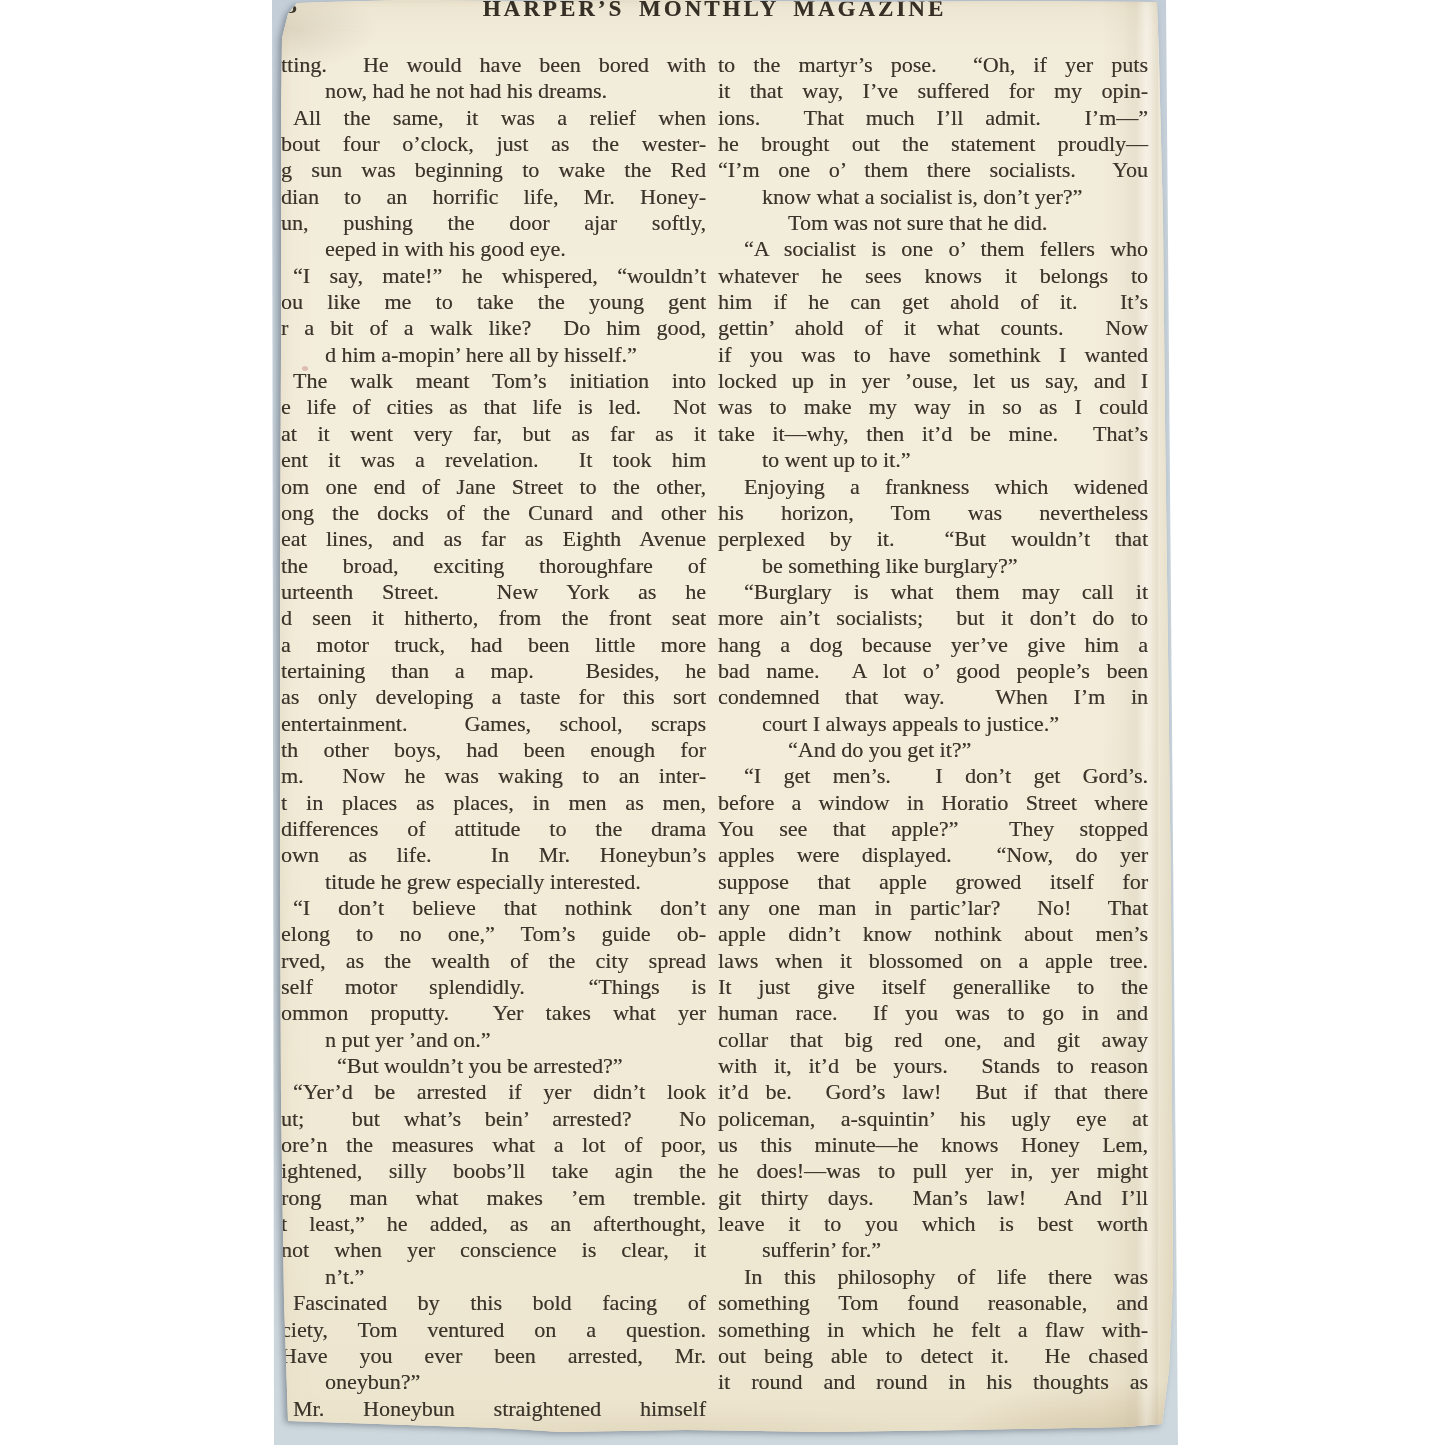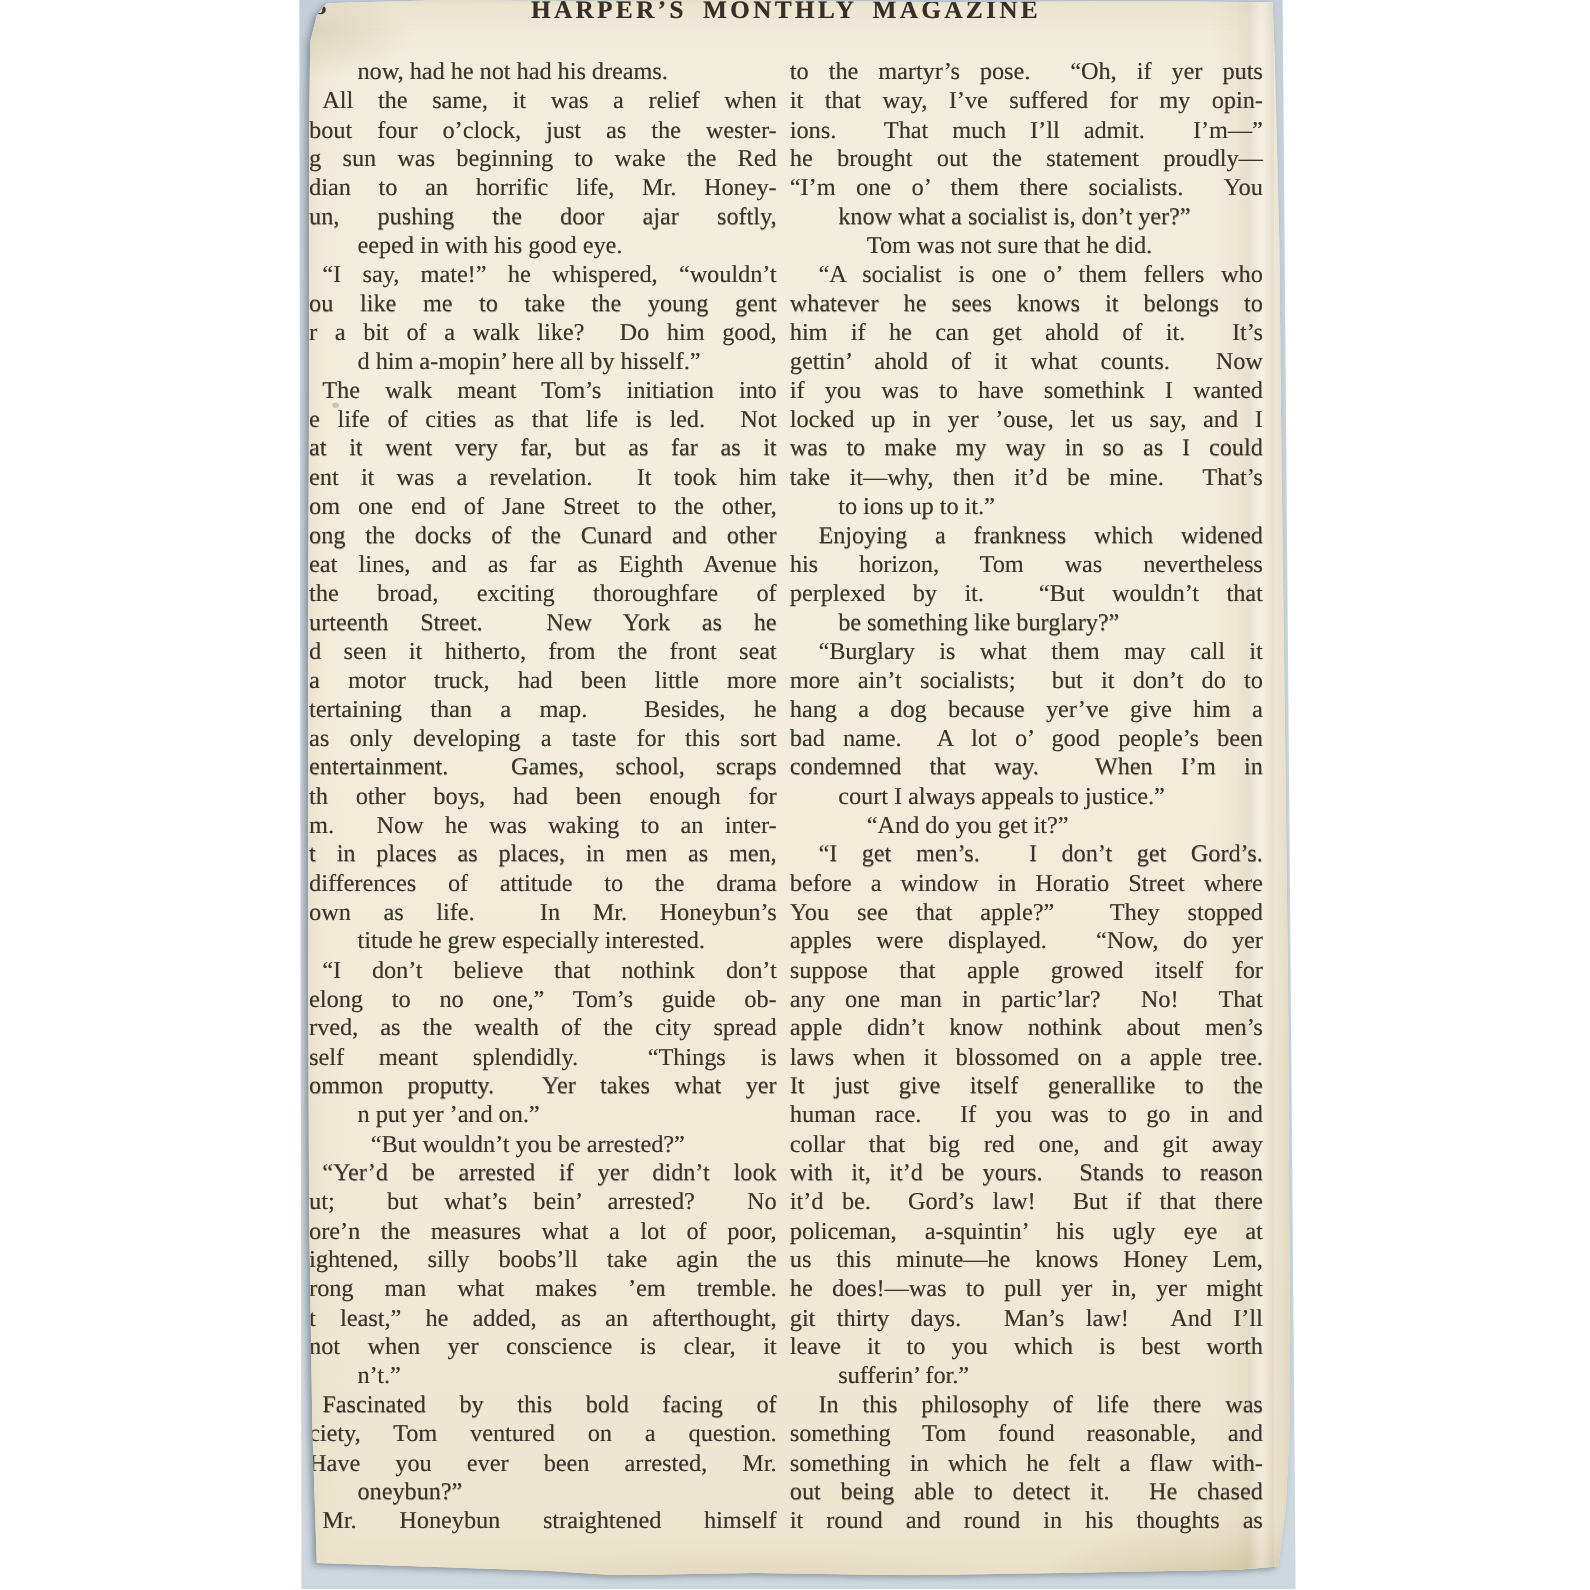--- a/index.html
+++ b/index.html
@@ -59,20 +59,21 @@
 
 <div class="scan">
   <div class="photo">
     <div class="paper-wrap">
       <div class="paper">
         <div class="crease-right"></div>
         <div class="blemish"></div>
         <div class="pagenum">3</div>
         <div class="masthead">HARPER’S MONTHLY MAGAZINE</div>
         <div class="col col-left">
+            <div class="line">tting.  He would have been bored with</div>
             <div class="line e">now, had he not had his dreams.</div>
             <div class="line i">All the same, it was a relief when</div>
             <div class="line">bout four o’clock, just as the wester-</div>
             <div class="line">g sun was beginning to wake the Red</div>
             <div class="line">dian to an horrific life, Mr. Honey-</div>
             <div class="line">un, pushing the door ajar softly,</div>
             <div class="line e">eeped in with his good eye.</div>
             <div class="line i">“I say, mate!” he whispered, “wouldn’t</div>
             <div class="line">ou like me to take the young gent</div>
             <div class="line">r a bit of a walk like?  Do him good,</div>
@@ -93,21 +94,21 @@
             <div class="line">entertainment.  Games, school, scraps</div>
             <div class="line">th other boys, had been enough for</div>
             <div class="line">m.  Now he was waking to an inter-</div>
             <div class="line">t in places as places, in men as men,</div>
             <div class="line">differences of attitude to the drama</div>
             <div class="line">own as life.  In Mr. Honeybun’s</div>
             <div class="line e">titude he grew especially interested.</div>
             <div class="line i">“I don’t believe that nothink don’t</div>
             <div class="line">elong to no one,” Tom’s guide ob-</div>
             <div class="line">rved, as the wealth of the city spread</div>
-            <div class="line">self meant splendidly.  “Things is</div>
+            <div class="line">self motor splendidly.  “Things is</div>
             <div class="line">ommon proputty.  Yer takes what yer</div>
             <div class="line e">n put yer ’and on.”</div>
             <div class="line i e">“But wouldn’t you be arrested?”</div>
             <div class="line i">“Yer’d be arrested if yer didn’t look</div>
             <div class="line">ut;  but what’s bein’ arrested?  No</div>
             <div class="line">ore’n the measures what a lot of poor,</div>
             <div class="line">ightened, silly boobs’ll take agin the</div>
             <div class="line">rong man what makes ’em tremble.</div>
             <div class="line">t least,” he added, as an afterthought,</div>
             <div class="line">not when yer conscience is clear, it</div>
@@ -127,21 +128,21 @@
             <div class="line e">know what a socialist is, don’t yer?”</div>
             <div class="line i e">Tom was not sure that he did.</div>
             <div class="line i">“A socialist is one o’ them fellers who</div>
             <div class="line">whatever he sees knows it belongs to</div>
             <div class="line">him if he can get ahold of it.  It’s</div>
             <div class="line">gettin’ ahold of it what counts.  Now</div>
             <div class="line">if you was to have somethink I wanted</div>
             <div class="line">locked up in yer ’ouse, let us say, and I</div>
             <div class="line">was to make my way in so as I could</div>
             <div class="line">take it—why, then it’d be mine.  That’s</div>
-            <div class="line e">to ions up to it.”</div>
+            <div class="line e">to went up to it.”</div>
             <div class="line i">Enjoying a frankness which widened</div>
             <div class="line">his horizon, Tom was nevertheless</div>
             <div class="line">perplexed by it.  “But wouldn’t that</div>
             <div class="line e">be something like burglary?”</div>
             <div class="line i">“Burglary is what them may call it</div>
             <div class="line">more ain’t socialists;  but it don’t do to</div>
             <div class="line">hang a dog because yer’ve give him a</div>
             <div class="line">bad name.  A lot o’ good people’s been</div>
             <div class="line">condemned that way.  When I’m in</div>
             <div class="line e">court I always appeals to justice.”</div>

